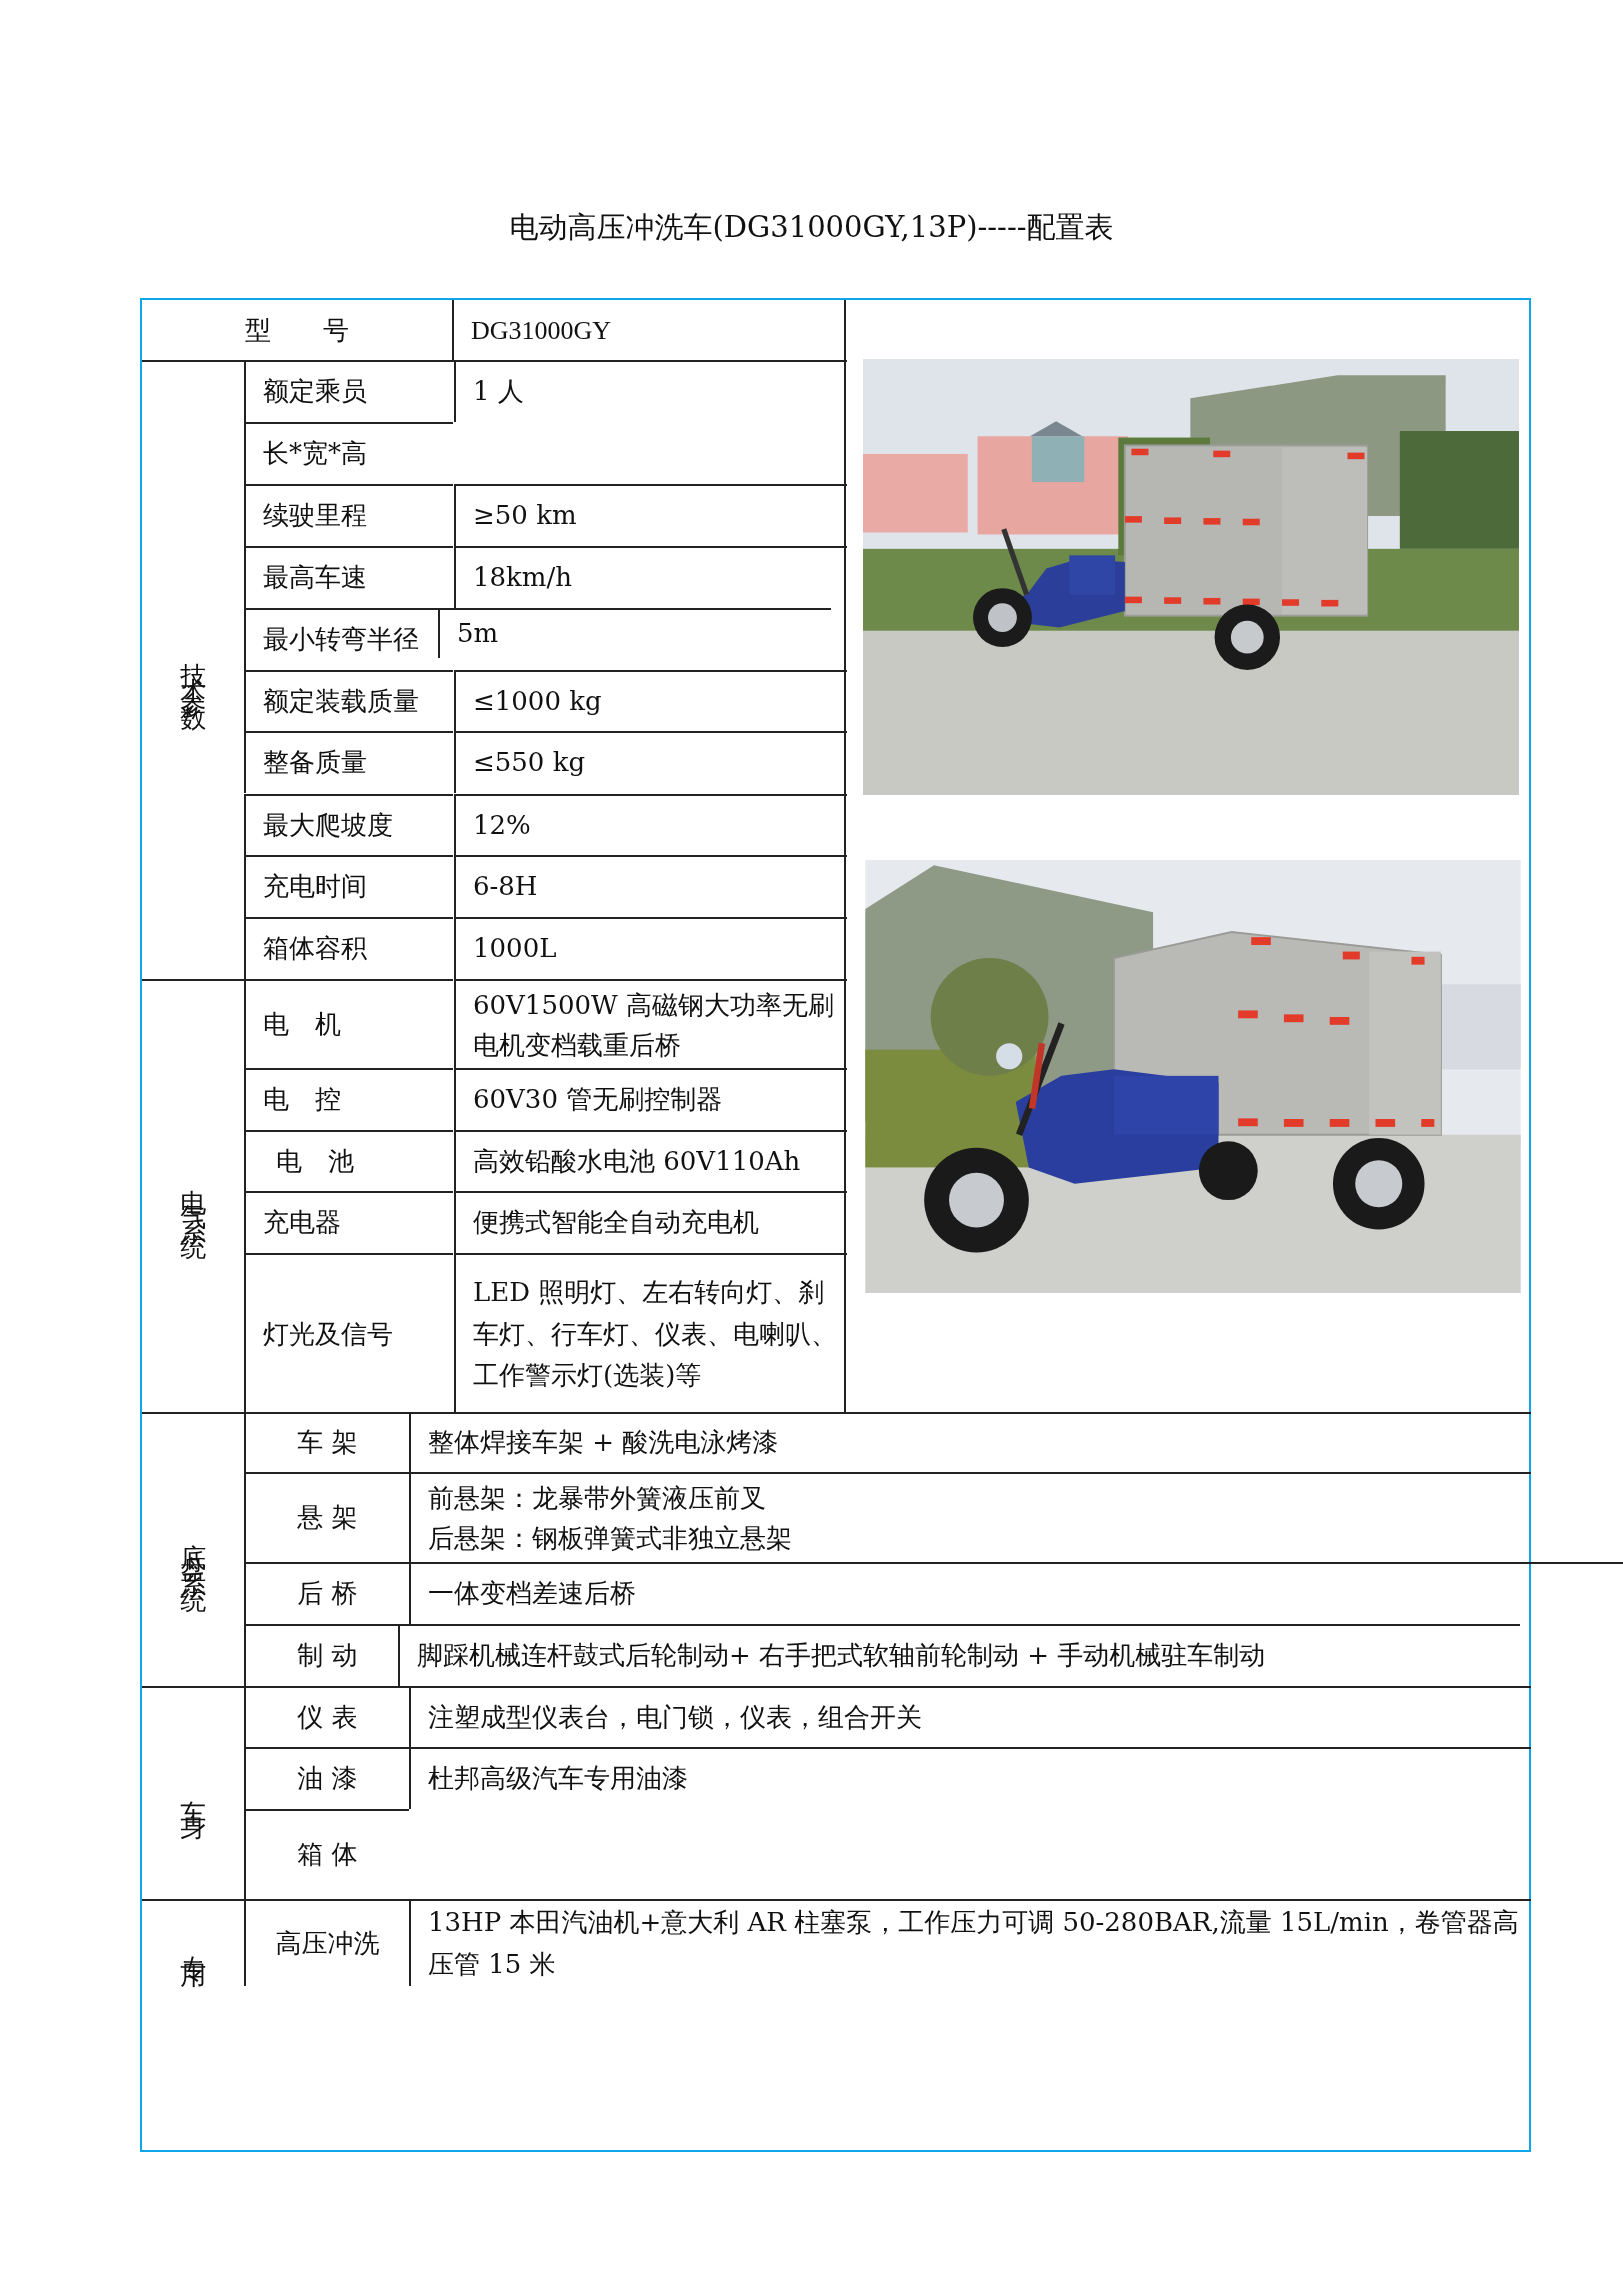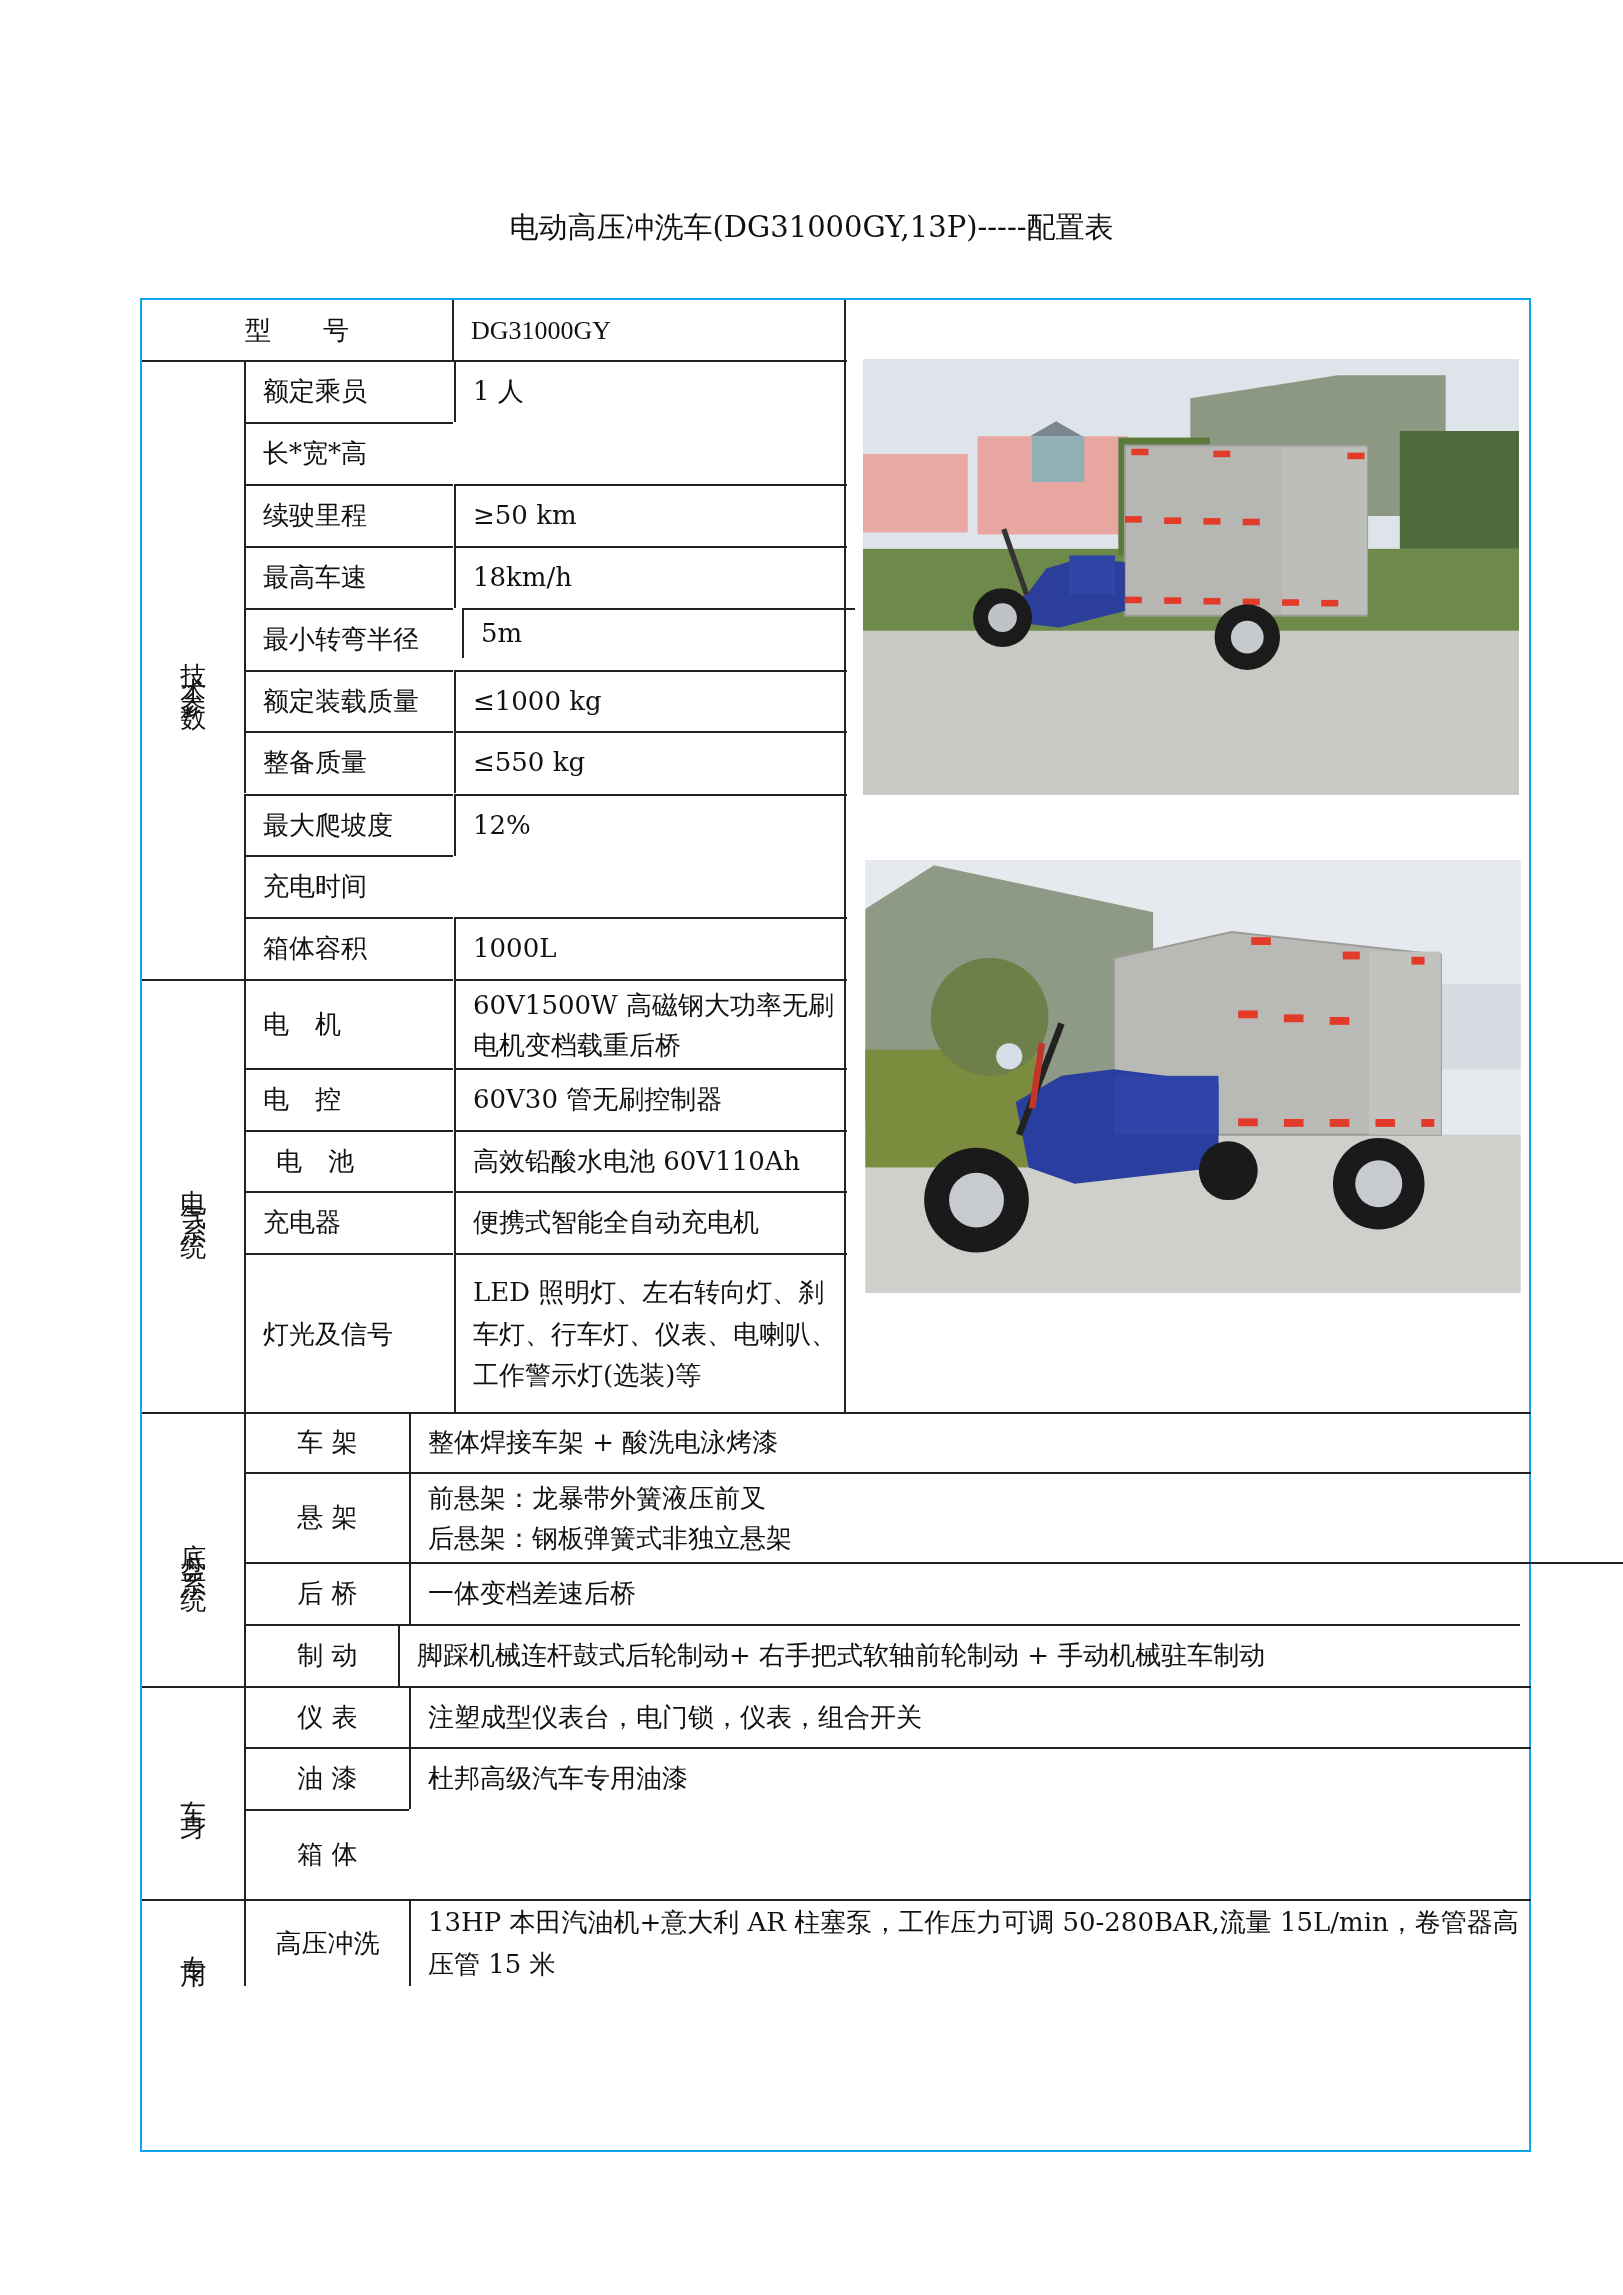--- a/index.html
+++ b/index.html
@@ -41,28 +41,29 @@
   </div>
 
   <div class="cell left bl bt" style="left:102px;top:60px;width:209px;height:62px;">额定乘员</div>
   <div class="cell left bl bt" style="left:312px;top:60px;width:393px;height:62px;">1 人</div>
   <div class="cell left bl bt" style="left:102px;top:122px;width:209px;height:62px;">长*宽*高</div>
   <div class="cell left bl bt" style="left:102px;top:184px;width:209px;height:62px;">续驶里程</div>
   <div class="cell left bl bt" style="left:312px;top:184px;width:393px;height:62px;">≥50 km</div>
   <div class="cell left bl bt" style="left:102px;top:246px;width:209px;height:62px;">最高车速</div>
   <div class="cell left bl bt" style="left:312px;top:246px;width:393px;height:62px;">18km/h</div>
   <div class="cell left bl bt" style="left:102px;top:308px;width:209px;height:62px;">最小转弯半径</div>
-  <div class="cell left bl bt" style="left:320px;top:308px;width:393px;height:50px;">5m</div>
+  <div class="cell left bl bt" style="left:296px;top:308px;width:393px;height:50px;">5m</div>
   <div class="cell left bl bt" style="left:102px;top:370px;width:209px;height:62px;">额定装载质量</div>
   <div class="cell left bl bt" style="left:312px;top:370px;width:393px;height:62px;">≤1000 kg</div>
   <div class="cell left bl bt" style="left:102px;top:431px;width:209px;height:62px;">整备质量</div>
   <div class="cell left bl bt" style="left:312px;top:431px;width:393px;height:62px;">≤550 kg</div>
   <div class="cell left bl bt" style="left:102px;top:494px;width:209px;height:62px;">最大爬坡度</div>
   <div class="cell left bl bt" style="left:312px;top:494px;width:393px;height:62px;">12%</div>
   <div class="cell left bl bt" style="left:102px;top:555px;width:209px;height:62px;">充电时间</div>
+  <div class="cell left bl bt" style="left:312px;top:555px;width:393px;height:62px;">6-8H</div>
   <div class="cell left bl bt" style="left:102px;top:617px;width:209px;height:62px;">箱体容积</div>
   <div class="cell left bl bt" style="left:312px;top:617px;width:393px;height:62px;">1000L</div>
 
   <div class="cell left bl bt" style="left:102px;top:679px;width:209px;height:90px;">电　机</div>
   <div class="cell left bl bt" style="left:312px;top:679px;width:393px;height:90px;line-height:1.55;">60V1500W 高磁钢大功率无刷电机变档载重后桥</div>
   <div class="cell left bl bt" style="left:102px;top:768px;width:209px;height:62px;">电　控</div>
   <div class="cell left bl bt" style="left:312px;top:768px;width:393px;height:62px;">60V30 管无刷控制器</div>
   <div class="cell left bl bt" style="left:102px;top:830px;width:209px;height:62px;padding-left:30px;">电　池</div>
   <div class="cell left bl bt" style="left:312px;top:830px;width:393px;height:62px;">高效铅酸水电池 60V110Ah</div>
   <div class="cell left bl bt" style="left:102px;top:891px;width:209px;height:62px;">充电器</div>

